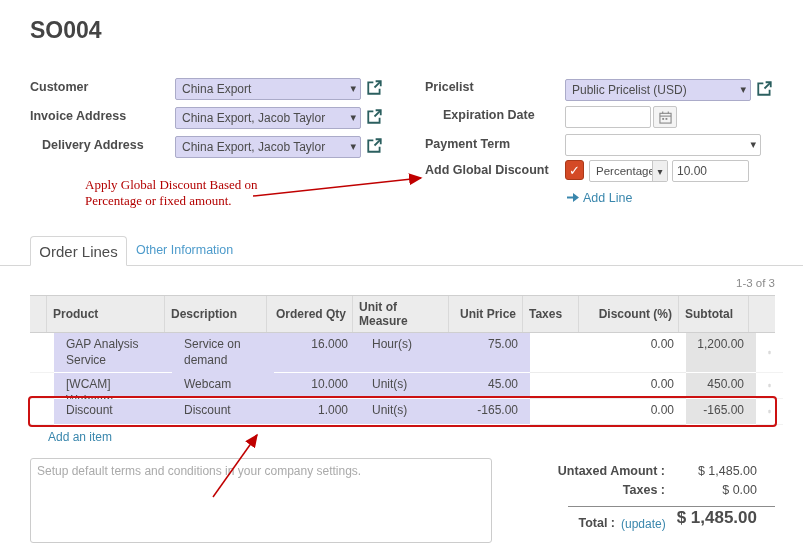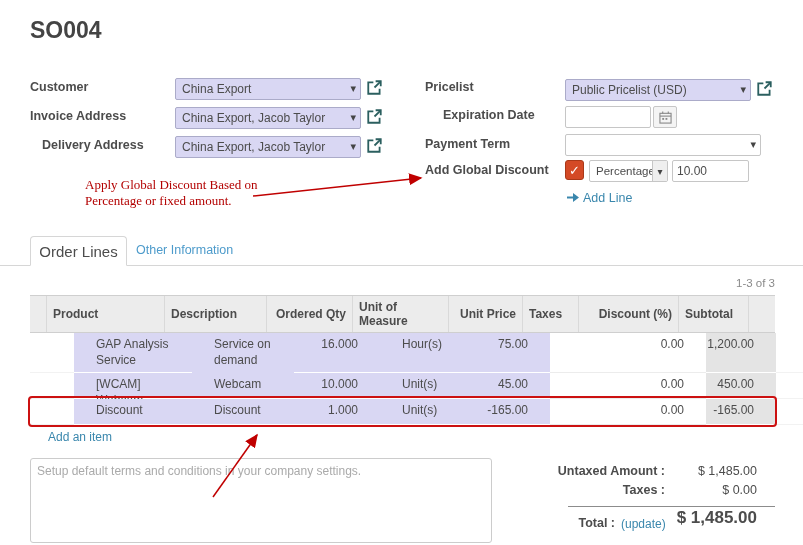--- a/index.html
+++ b/index.html
@@ -56,21 +56,21 @@
   .thead {
     position:absolute; left:30px; top:295px; width:745px; height:38px; display:flex;
     background:#ececec; border-top:1px solid #cfcfcf; border-bottom:1px solid #cfcfcf;
     font-weight:bold; font-size:12px;
   }
   .th { display:flex; align-items:center; padding:18px 6px; border-left:1px solid #d9d9d9; cursor:pointer; }
   .th.first { border-left:none; }
   .ta-r { justify-content:flex-end; text-align:right; }
 
   .row { position:absolute; left:30px; display:flex; font-size:12px; }
-  .cell { padding:4px 22px; display:flex; align-items:flex-start; line-height:1.3; border-bottom:1px solid #fff; cursor:pointer; }
+  .cell { padding:4px 12px; display:flex; align-items:flex-start; line-height:1.3; border-bottom:1px solid #fff; cursor:pointer; }
   .c-hl { background:#d9d7f3; }
   .c-w  { background:#fff; border-bottom:1px solid #ececec; }
   .c-ro { background:#e4e4e4; }
   .c-g  { background:#fff; border-bottom:1px solid #f2f2f2; }
   .c-trash { background:#fff; justify-content:center; align-items:center; border-bottom:1px solid #f2f2f2; }
 
   .w-gut{width:16px;} .w-prod{width:118px;} .w-desc{width:102px;} .w-qty{width:86px;}
   .w-uom{width:96px;} .w-price{width:74px;} .w-tax{width:56px;} .w-disc{width:100px;}
   .w-sub{width:70px;} .w-tr{width:27px;}
 

